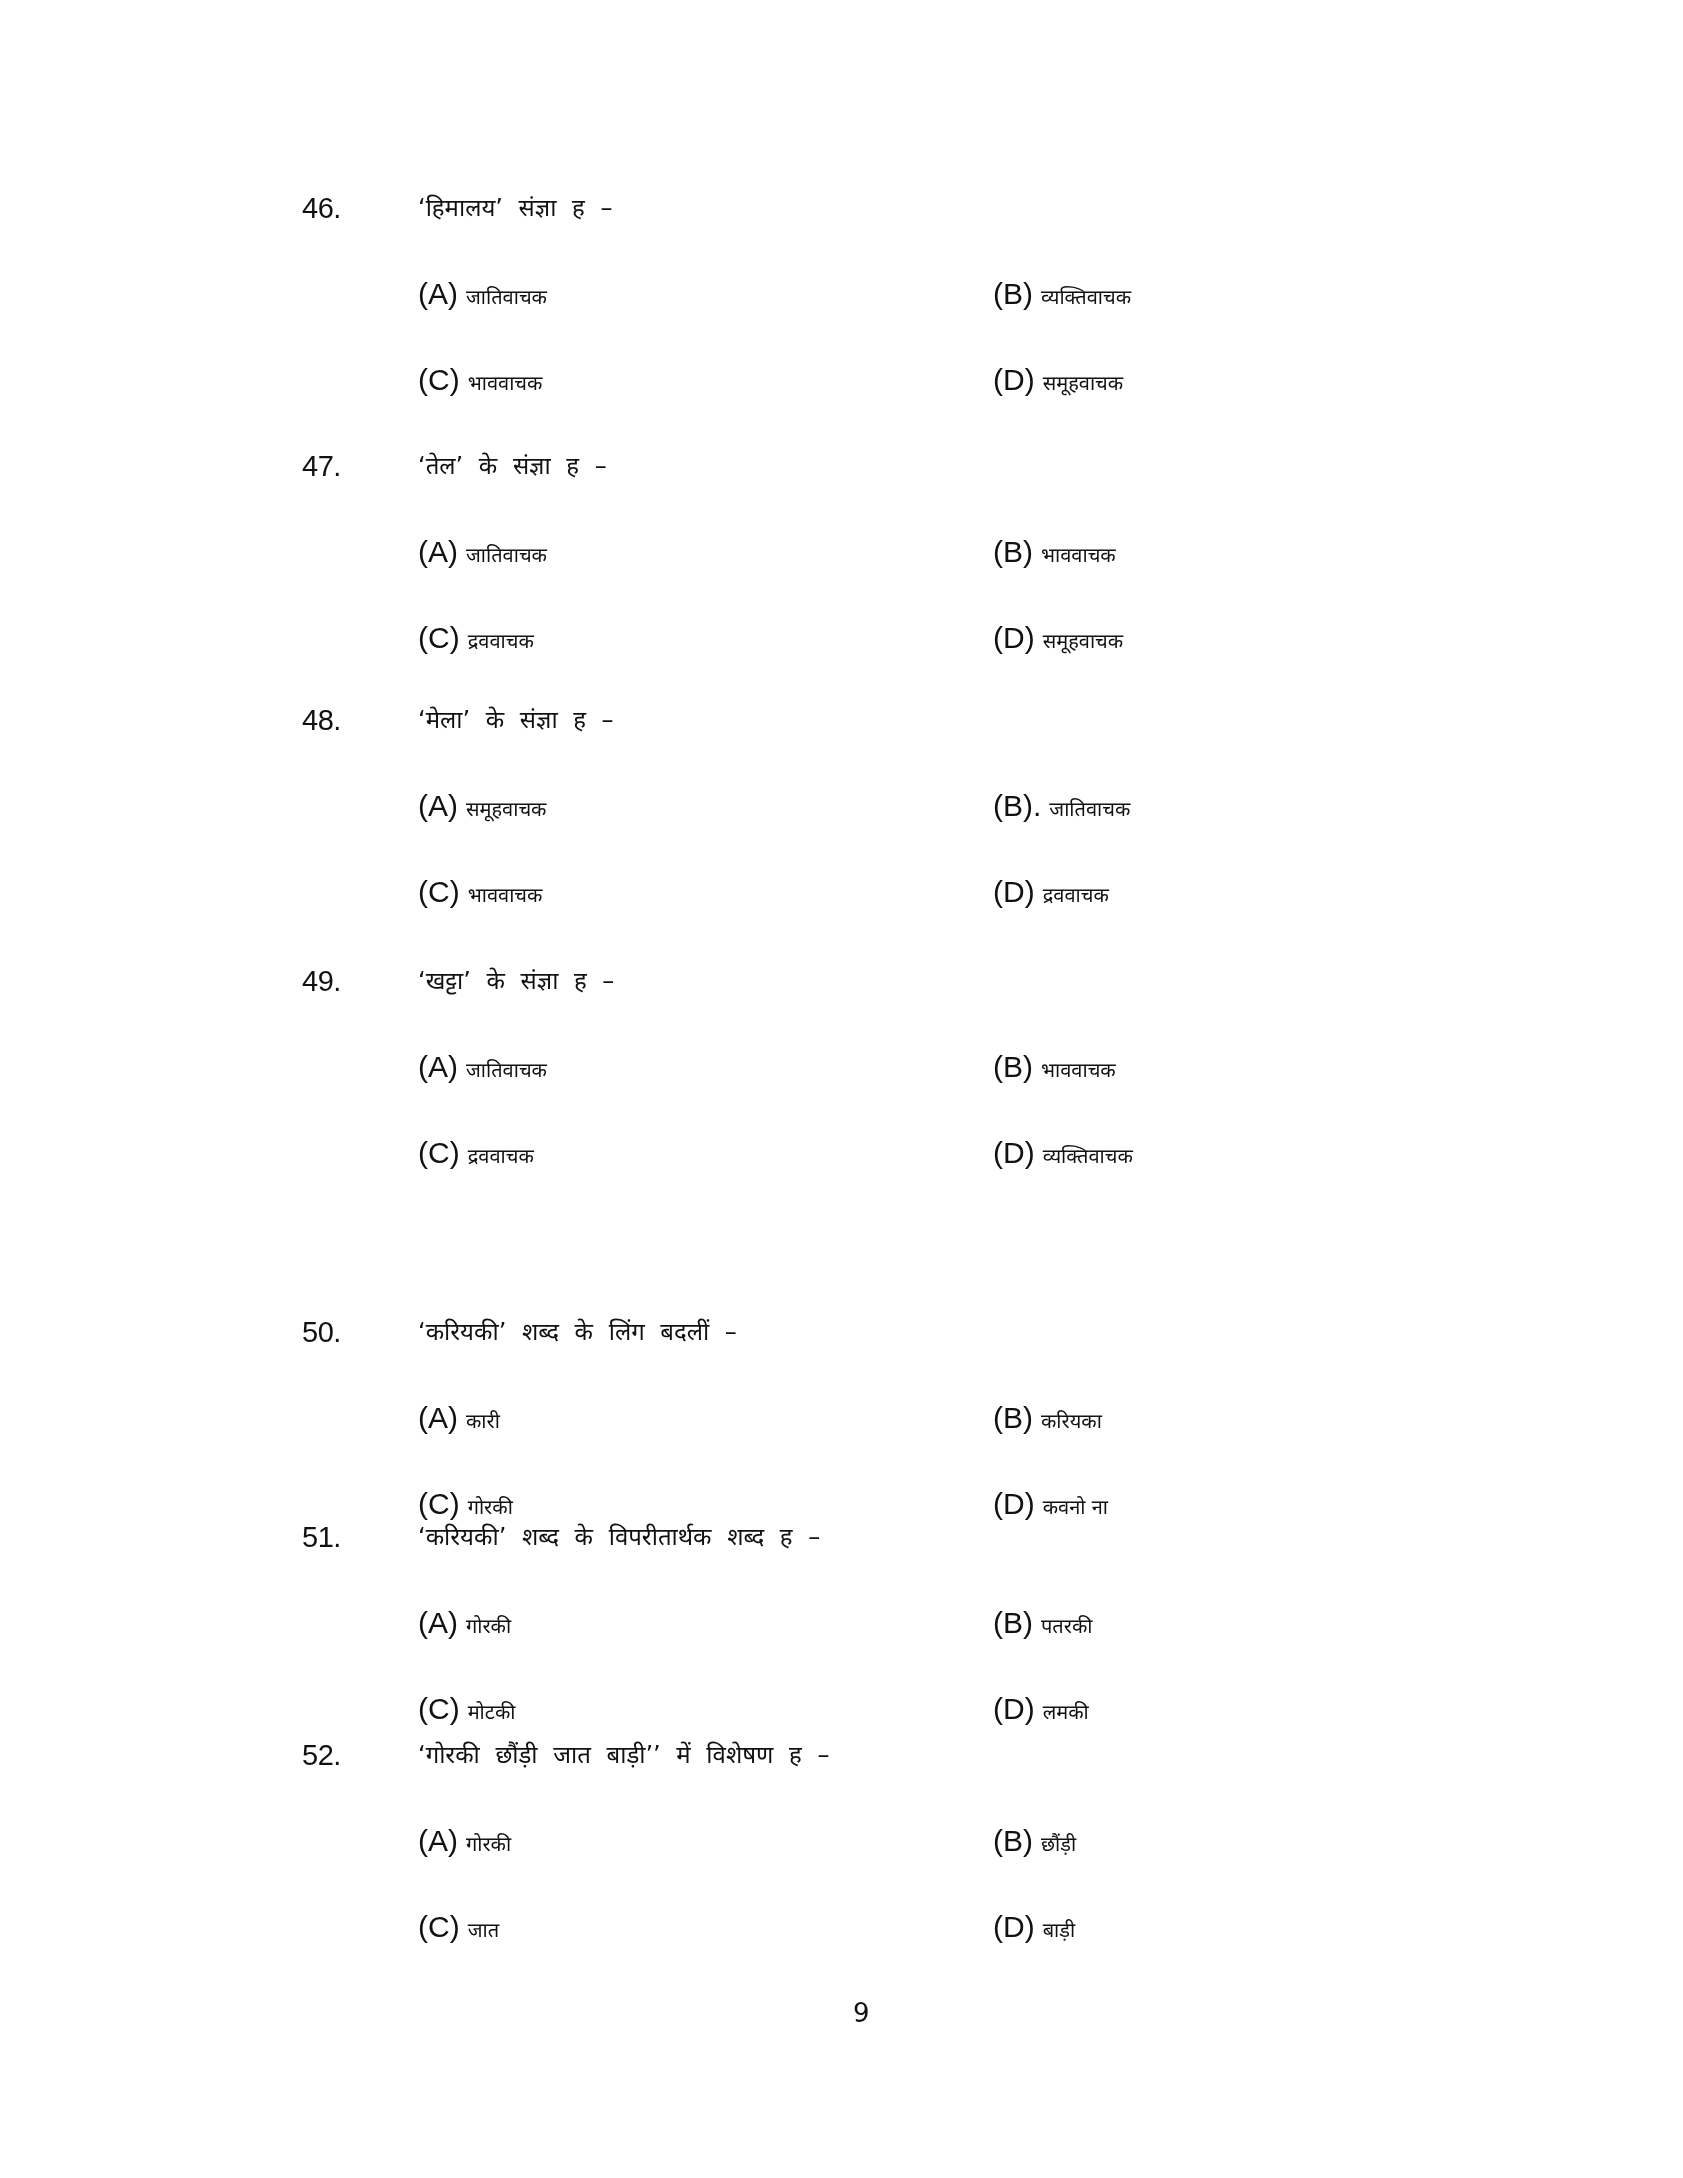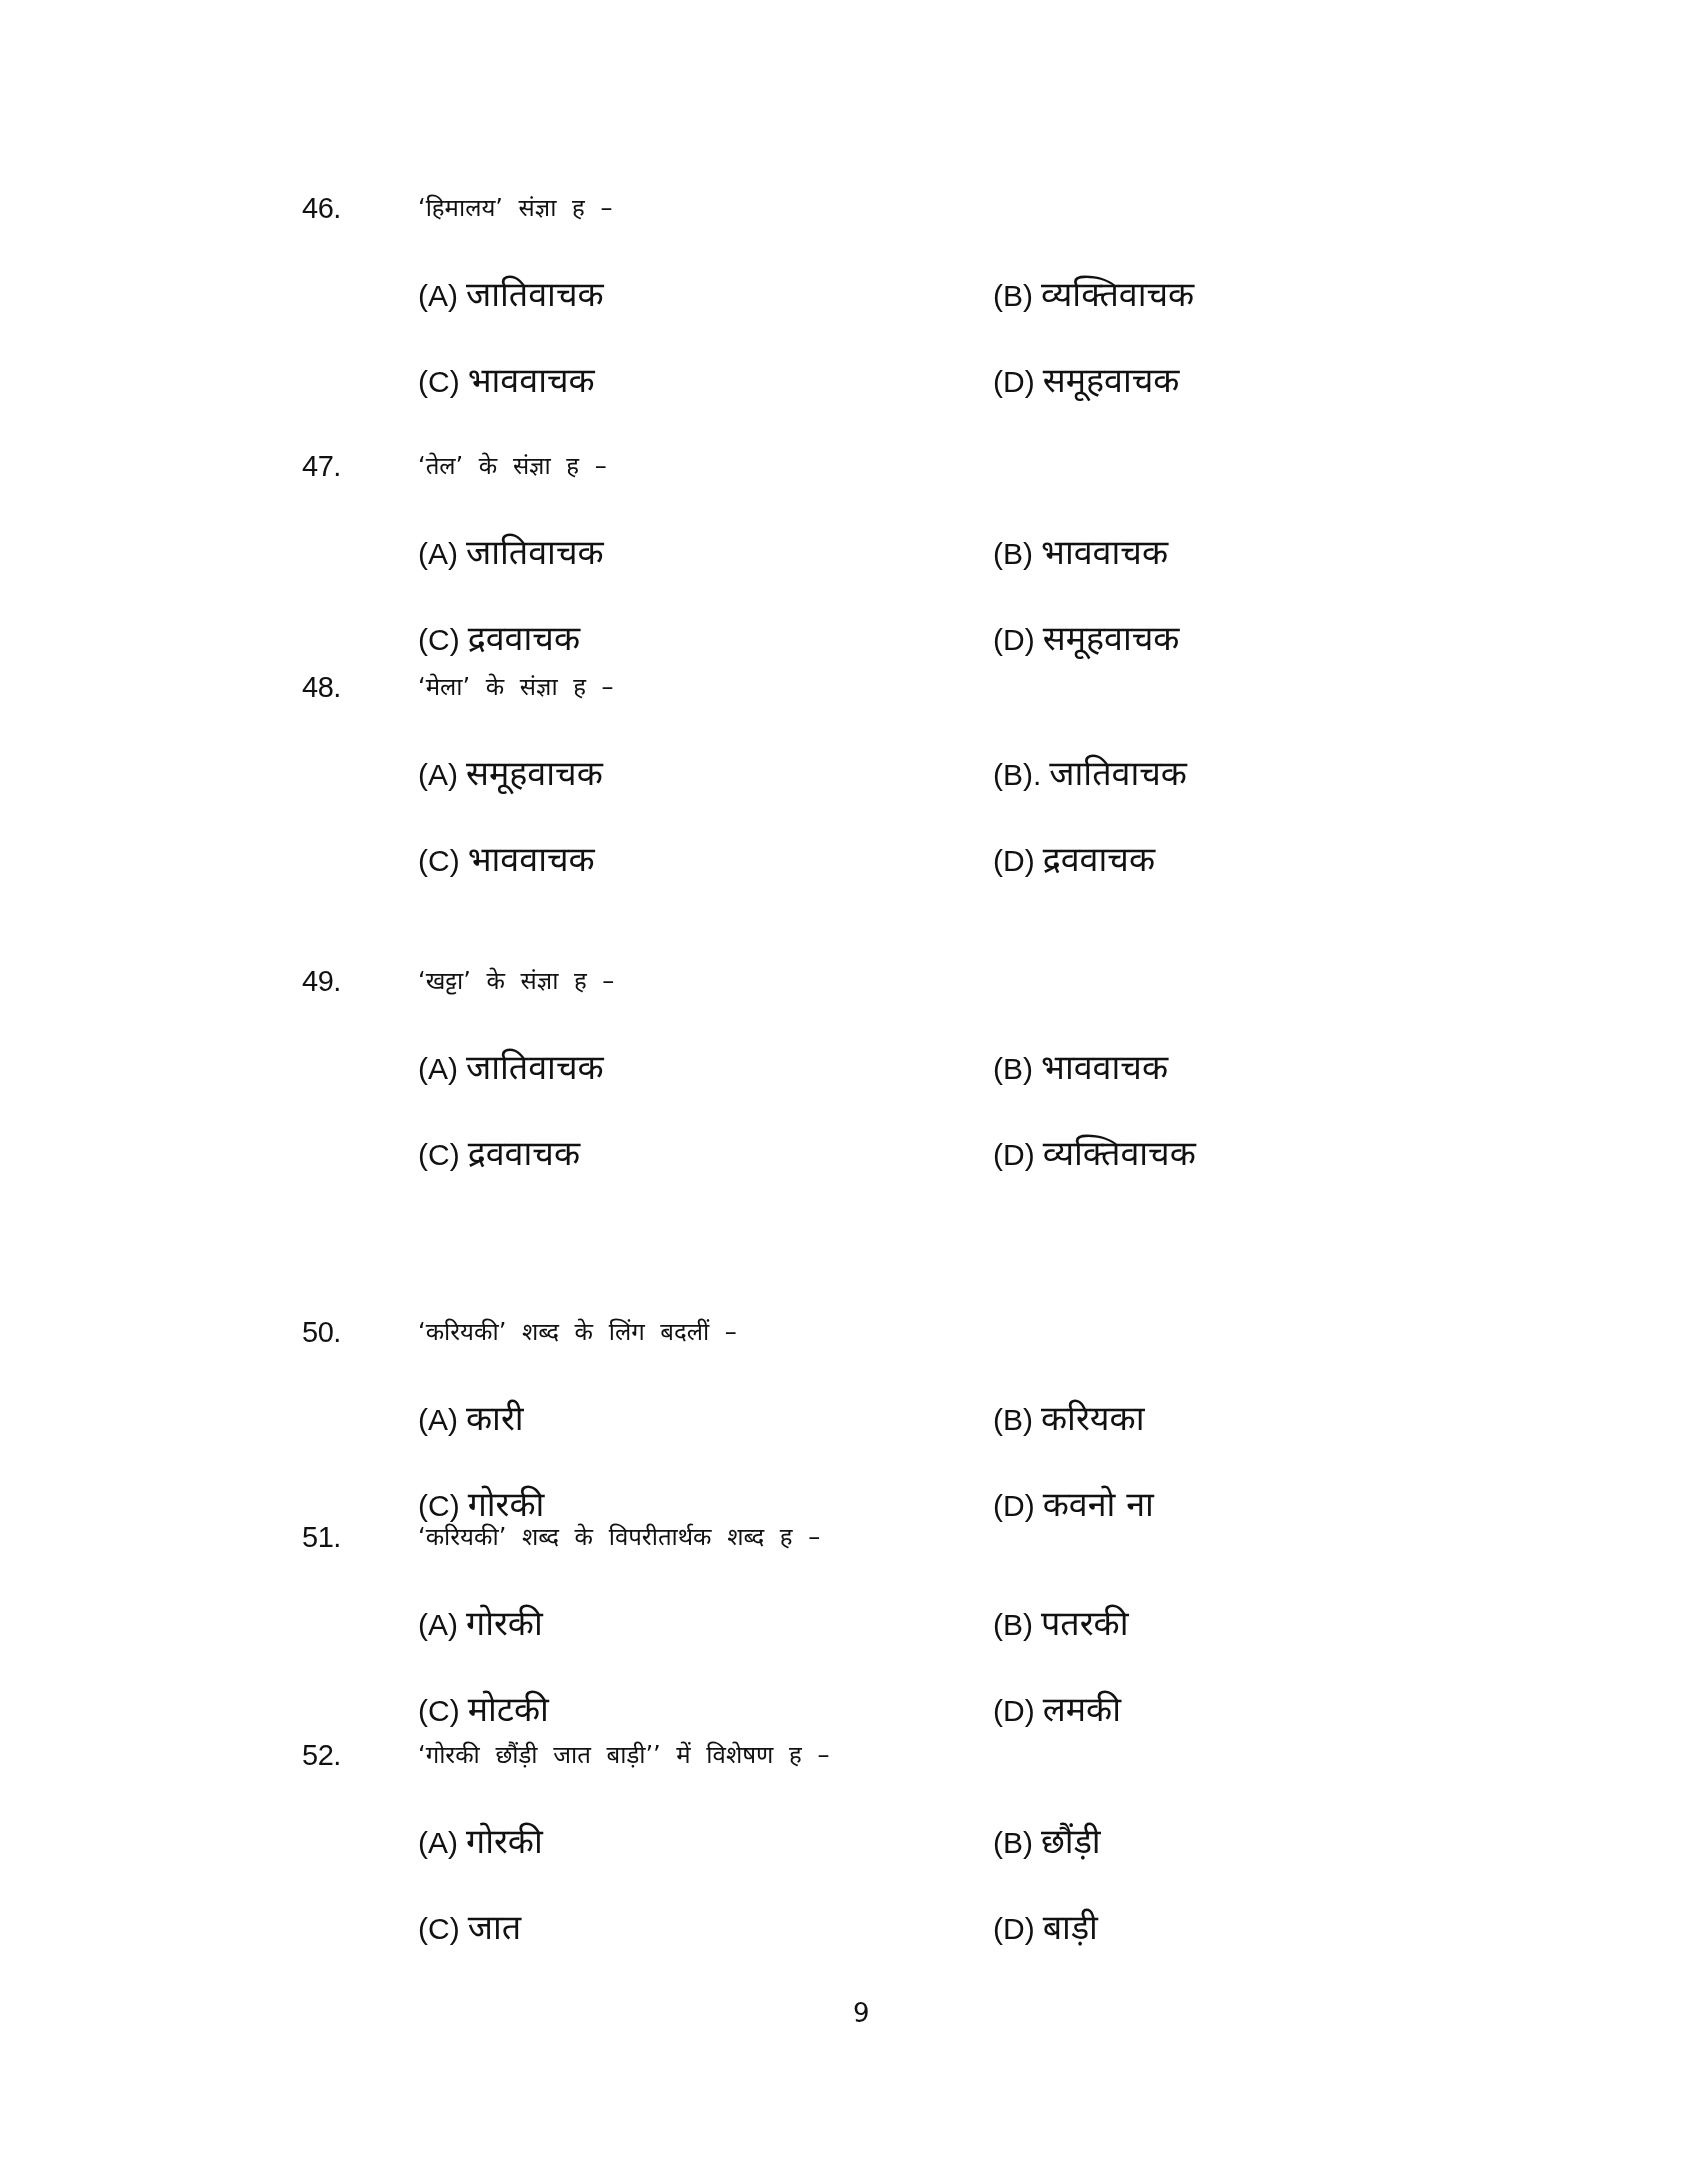--- a/index.html
+++ b/index.html
@@ -57,21 +57,21 @@
       gap: 8px;
     }
     .opt.left { left: 418px; }
     .opt.right { left: 993px; }
     .opt-label {
       font-family: "Liberation Sans", sans-serif;
       font-size: 30px;
     }
     .opt-text {
       font-family: "DejaVu Sans", sans-serif;
-      font-size: 34px;
+      font-size: 20px;
     }
     .page-number {
       position: absolute;
       left: 853px;
       top: 1998px;
       font-family: "DejaVu Sans", sans-serif;
       font-size: 26px;
       color: #111;
     }
   </style>
@@ -127,21 +127,21 @@
         <span class="opt-label">(C)</span>
         <span class="opt-text">द्रववाचक</span>
       </span>
       <span class="opt right">
         <span class="opt-label">(D)</span>
         <span class="opt-text">समूहवाचक</span>
       </span>
     </div>
   </div>
 
-  <div class="question" style="top:662px;">
+  <div class="question" style="top:695px;">
     <div class="q-row" style="top:0;">
       <span class="q-num">48.</span>
       <span class="q-text">‘मेला’ के संज्ञा ह –</span>
     </div>
     <div class="q-row" style="top:86px;">
       <span class="opt left">
         <span class="opt-label">(A)</span>
         <span class="opt-text"> समूहवाचक</span>
       </span>
       <span class="opt right">

